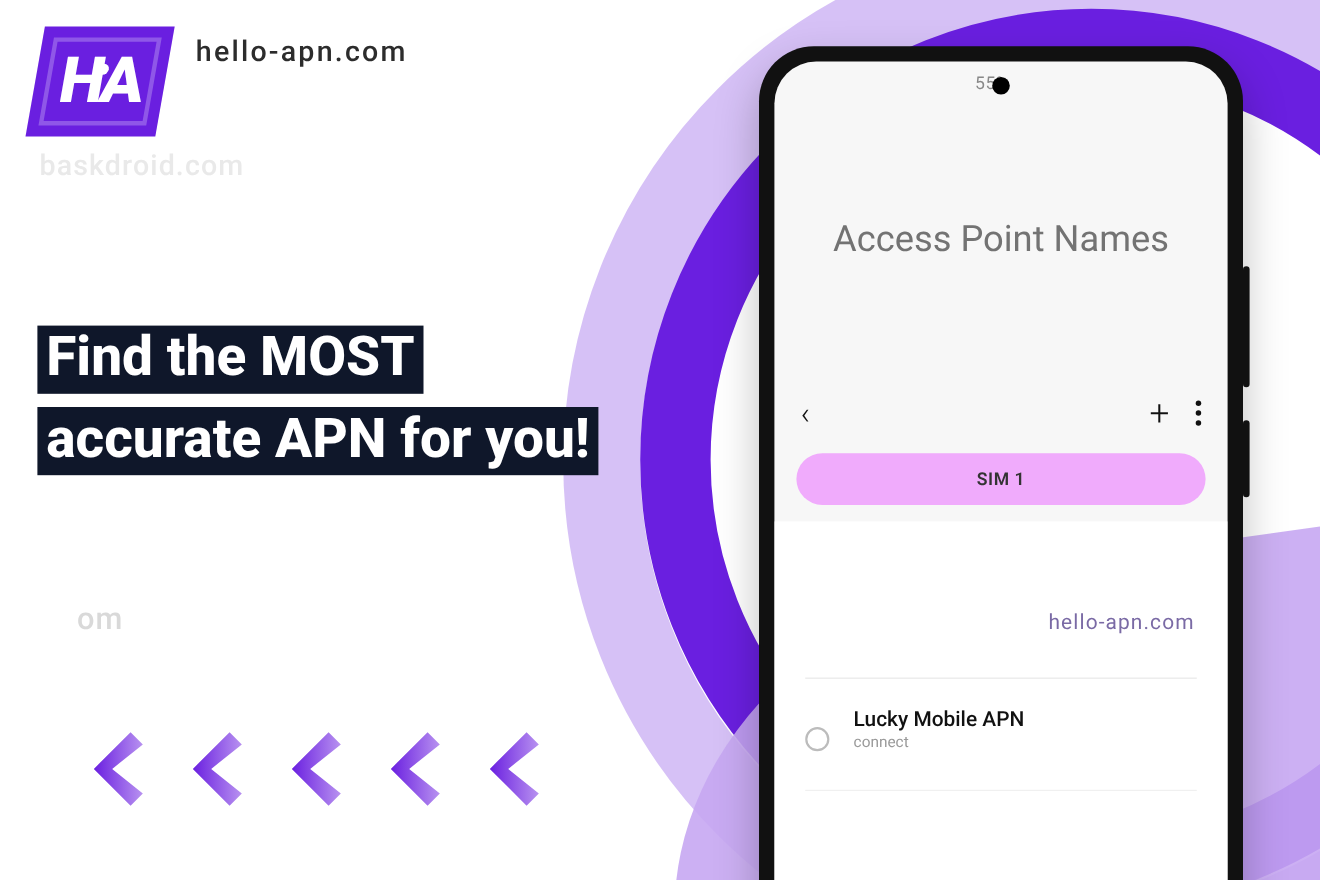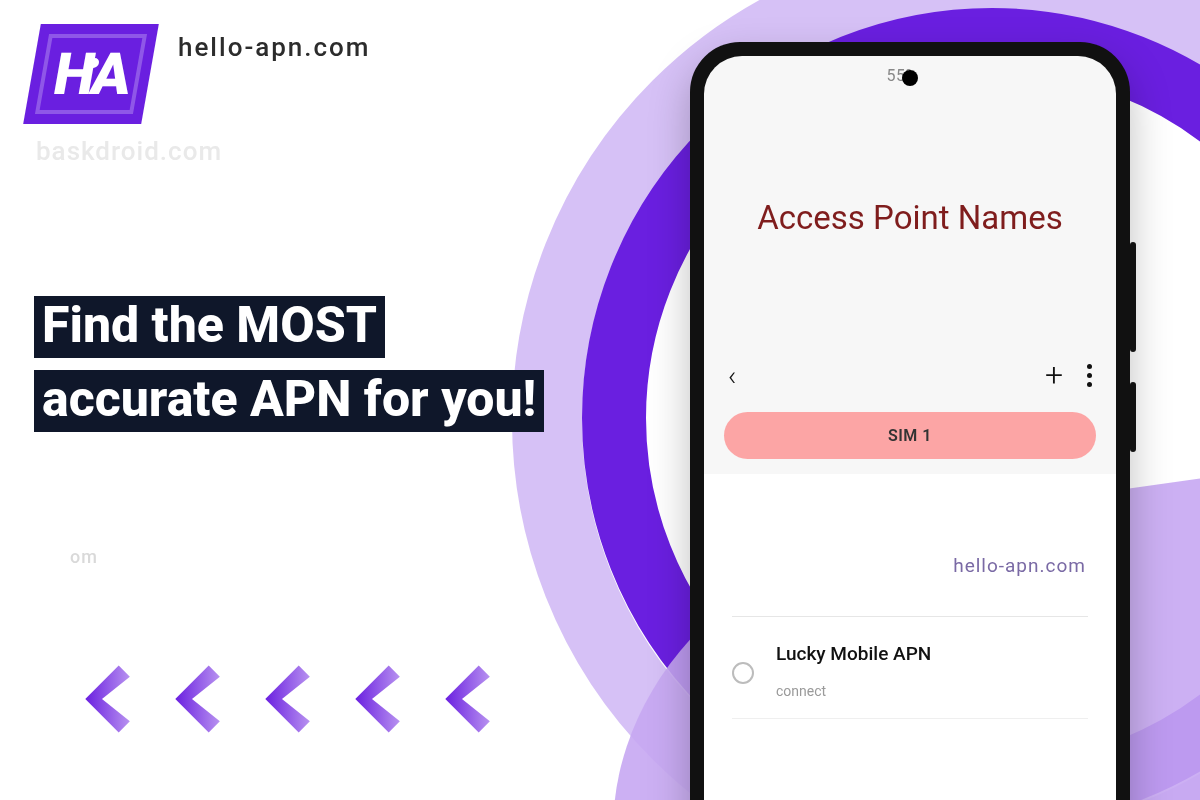--- a/index.html
+++ b/index.html
@@ -63,21 +63,21 @@
     left: 36px;
     font-size: 26px;
     letter-spacing: 1px;
     color: #e9e9e9;
     font-weight: 500;
   }
   .watermark-2 {
     position: absolute;
     top: 546px;
     left: 70px;
-    font-size: 18px;
+    font-size: 28px;
     letter-spacing: 1px;
     color: #d9d9d9;
     font-weight: 500;
   }
 
   
   .headline {
     position: absolute;
     top: 288px;
     left: 34px;
@@ -188,21 +188,21 @@
     letter-spacing: 0.5px;
   }
 
   .page-title {
     position: absolute;
     top: 142px;
     left: 0; right: 0;
     text-align: center;
     font-size: 33px;
     font-weight: 400;
-    color: #7f1d1d;
+    color: #737373;
   }
 
   .toolbar {
     position: absolute;
     top: 300px;
     left: 24px;
     right: 24px;
     display: flex;
     align-items: center;
     justify-content: space-between;
@@ -223,21 +223,21 @@
   .sim-tab {
     flex: 1;
     text-align: center;
     padding: 14px 0;
     font-size: 16px;
     font-weight: 600;
     color: #b7b7b7;
     letter-spacing: 0.5px;
   }
   .sim-tab.active {
-    background: #fca5a5;
+    background: #f0abfc;
     border-radius: 26px;
     color: #333;
   }
 
   .list-area {
     position: absolute;
     top: 418px;
     left: 0; right: 0;
     bottom: 0;
     background: #ffffff;
@@ -257,32 +257,32 @@
     left: 28px; right: 28px;
     height: 1px;
     background: #e6e6e6;
   }
   .apn-row {
     position: absolute;
     top: 168px;
     left: 28px;
     right: 28px;
     display: flex;
-    align-items: center;
+    align-items: flex-end;
     gap: 22px;
   }
   .radio {
     width: 22px; height: 22px;
     border: 2px solid #bcbcbc;
     border-radius: 50%;
     margin-top: 4px;
     flex-shrink: 0;
   }
   .apn-text .name { font-size: 19px; color: #111; font-weight: 500; }
-  .apn-text .sub  { font-size: 14px; color: #9a9a9a; margin-top: 18px; }
+  .apn-text .sub  { font-size: 14px; color: #9a9a9a; margin-top: 2px; }
   .divider2 {
     position: absolute;
     top: 244px;
     left: 28px; right: 28px;
     height: 1px;
     background: #efefef;
   }
 </style>
 </head>
 <body>

